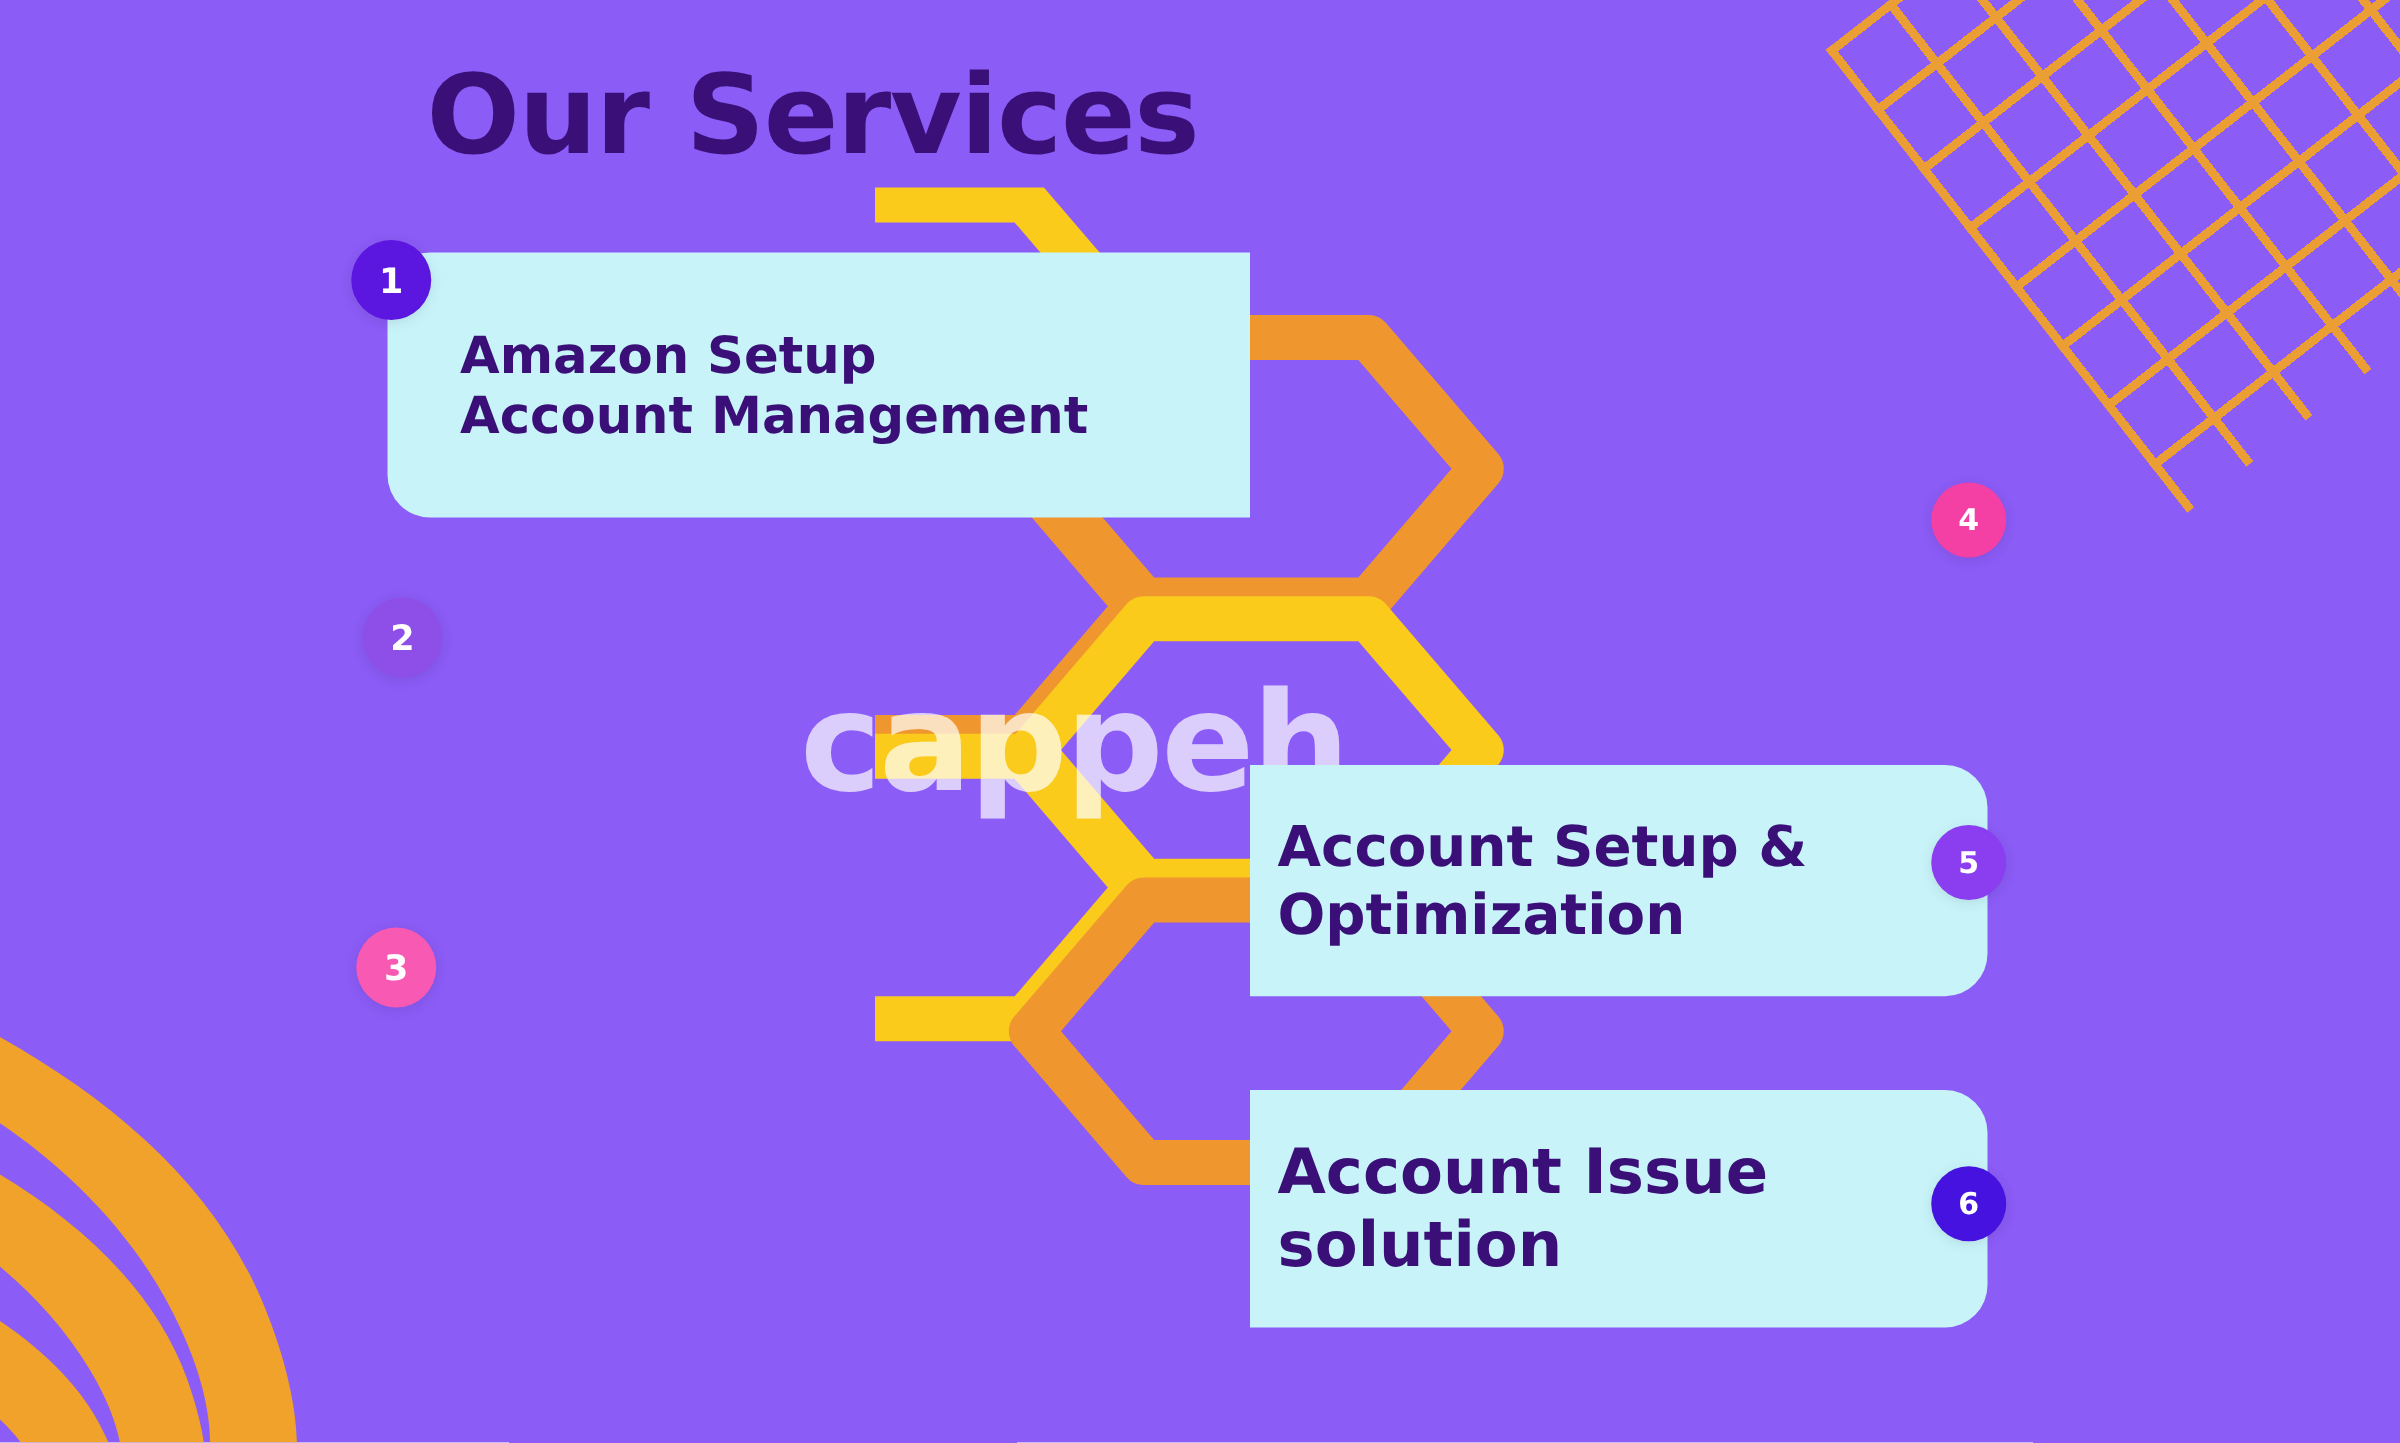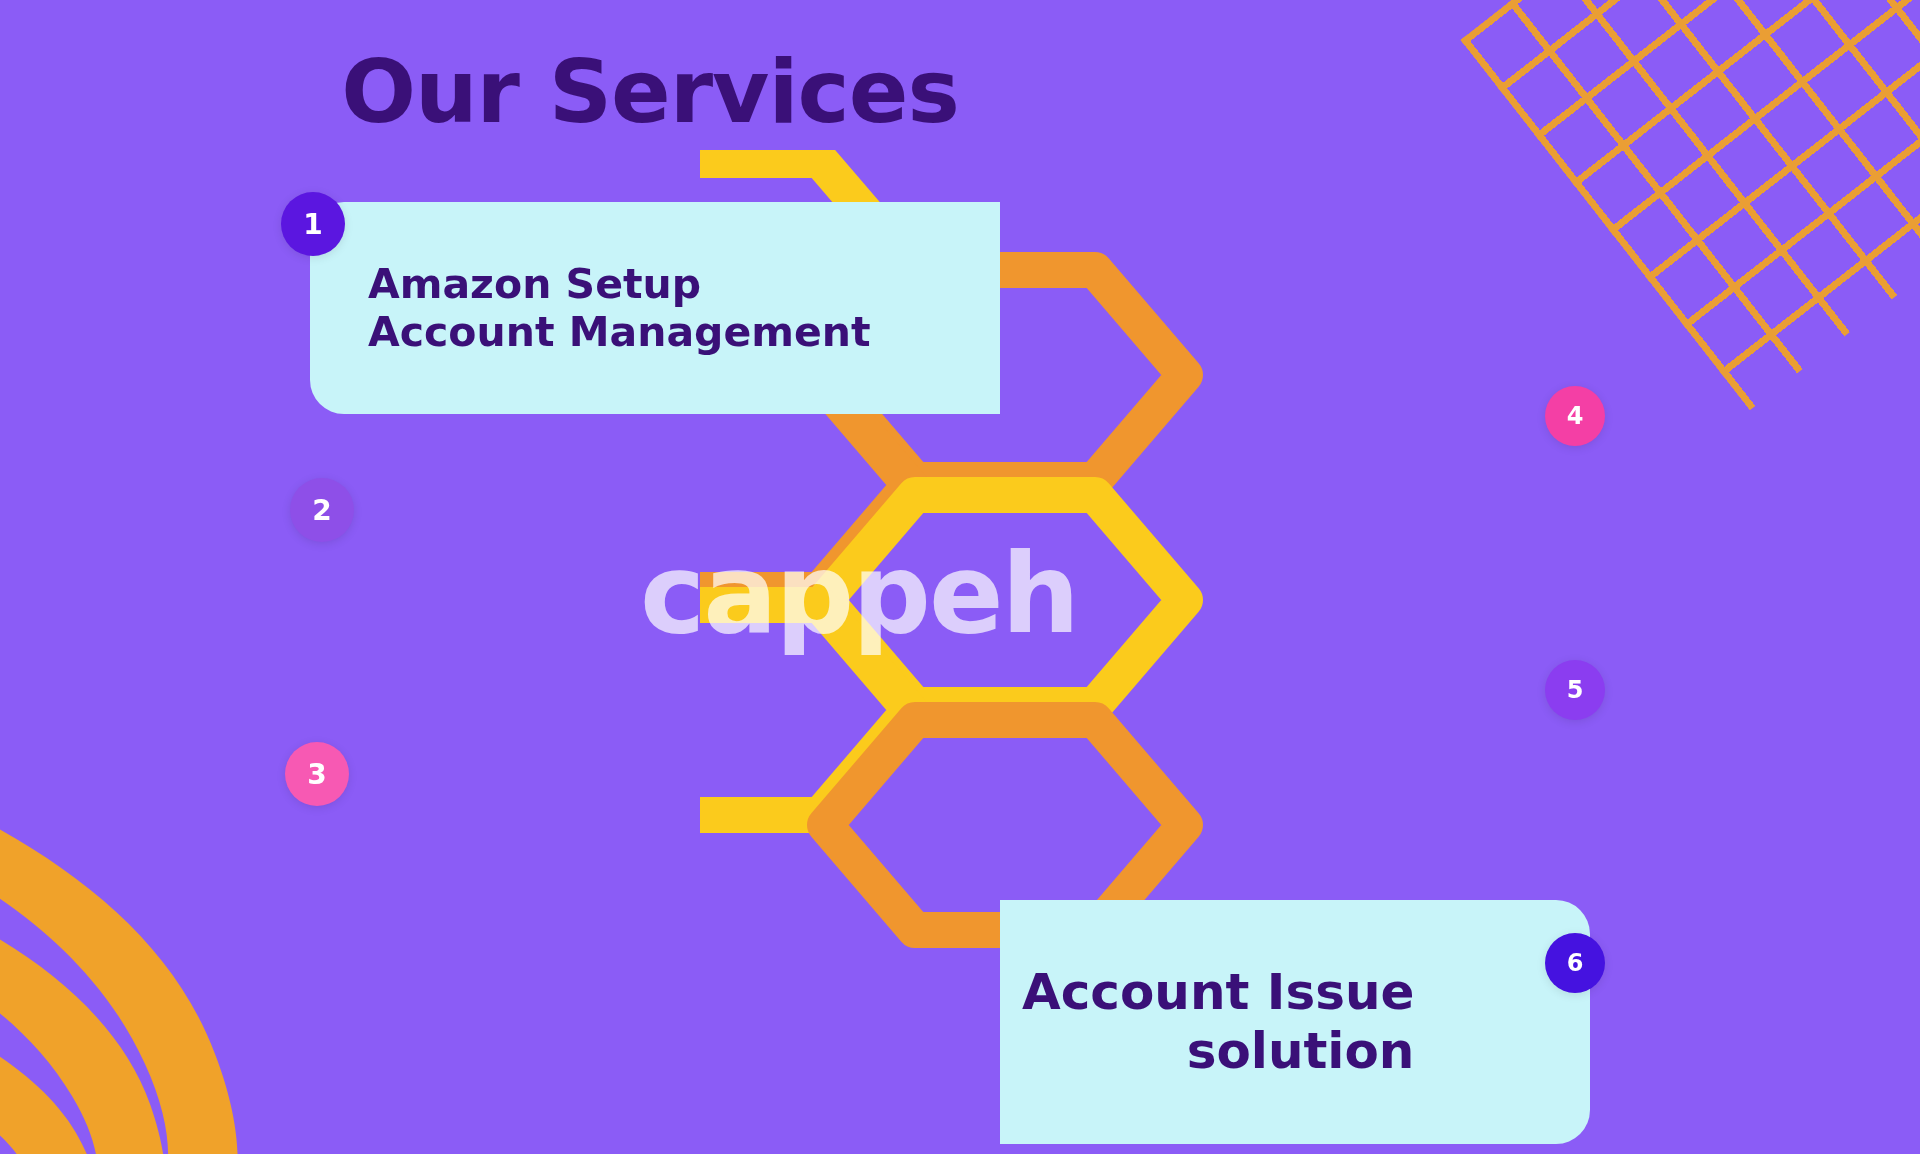--- a/index.html
+++ b/index.html
@@ -94,21 +94,21 @@
     border-radius: 0 34px 34px 0;
     padding-left: 22px;
   }
 
   
   #card-1 { top: 202px; height: 212px; }
   #card-2 { top: 470px; height: 192px; }
   #card-3 { top: 722px; height: 222px; }
   #card-4 { top: 340px; height: 185px; }
   #card-5 { top: 612px; height: 185px; }
-  #card-6 { top: 900px; height: 244px; text-align: right; }
+  #card-6 { top: 872px; height: 190px; }
 
   #card-1 .card-text { font-size: 41px; }
   #card-2 .card-text { font-size: 50px; }
   #card-3 .card-text { font-size: 44px; }
   #card-4 .card-text { font-size: 47px; }
   #card-5 .card-text { font-size: 45px; }
   #card-6 .card-text { font-size: 50px; }
 
   
   .badge {
@@ -179,20 +179,24 @@
     </g>
   </svg>
 
   <div class="watermark">cappeh</div>
 
   <div class="card card-left" id="card-1">
     <div class="card-text">Amazon Setup
 Account Management</div>
   </div>
 
+  <div class="card card-right" id="card-5">
+    <div class="card-text">Account Setup &amp;
+Optimization</div>
+  </div>
   <div class="card card-right" id="card-6">
     <div class="card-text">Account Issue
 solution</div>
   </div>
 
   <div class="badge badge-lg" id="badge-1">
     <span>1</span>
   </div>
   <div class="badge badge-lg" id="badge-2">
     <span>2</span>

